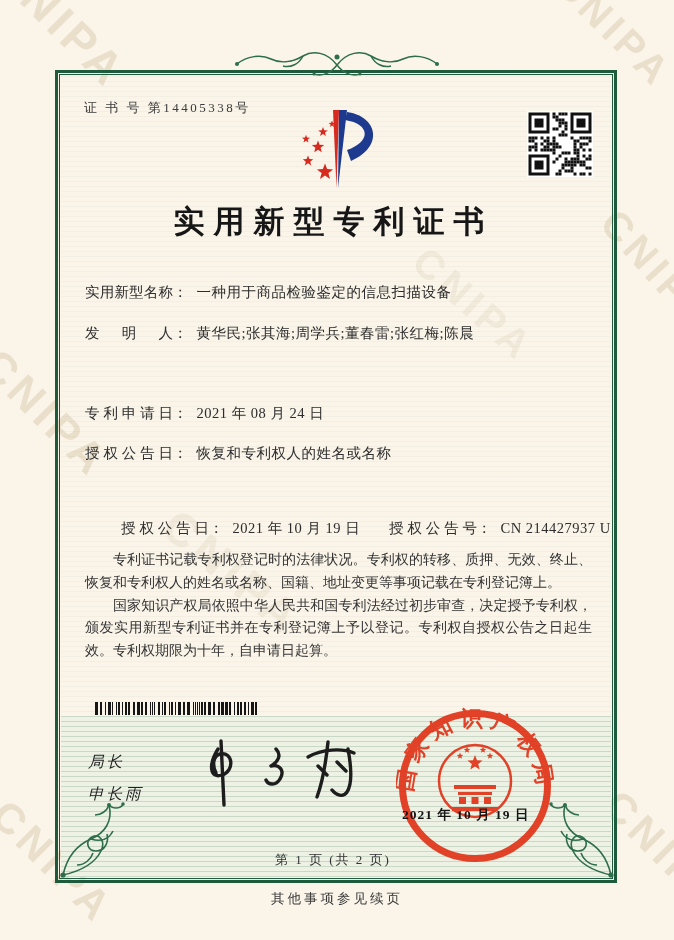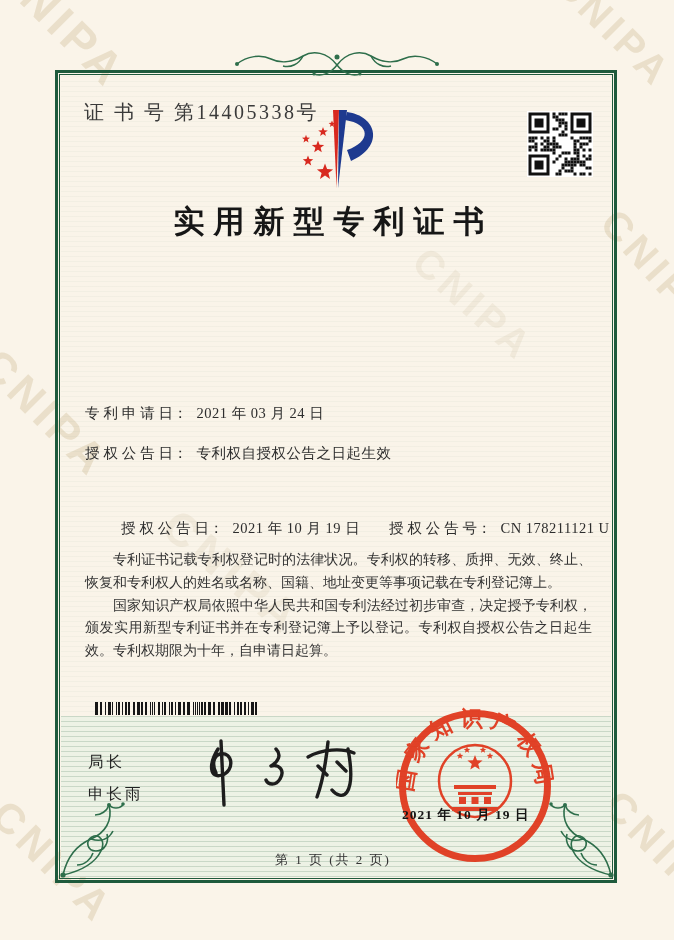--- a/index.html
+++ b/index.html
@@ -18,42 +18,42 @@
 
   .inner-texture{position:absolute;left:61px;top:76px;width:550px;height:801px;z-index:1;
       background:repeating-linear-gradient(0deg, rgba(120,155,130,0.06) 0 1px, transparent 1px 5px);}
 
   .green-zone{position:absolute;left:61px;top:716px;width:550px;height:161px;z-index:1;
       background-color:#edf2e5;
       background-image:repeating-linear-gradient(0deg, rgba(108,148,120,0.28) 0 1px, transparent 1px 5px);}
 
   .orn{position:absolute;z-index:2;}
 
-  .cert-no{position:absolute;left:84px;top:99px;font-size:20px;letter-spacing:2.5px;color:#3a3a3a;z-index:2;}
+  .cert-no{position:absolute;left:84px;top:99px;font-size:13px;letter-spacing:2.5px;color:#3a3a3a;z-index:2;}
 
   .logo{position:absolute;left:281px;top:100px;z-index:2;}
   .qr{position:absolute;left:527px;top:111px;width:66px;height:66px;z-index:2;}
 
   .title{position:absolute;left:55px;top:201px;width:548px;text-align:center;z-index:2;
          font-size:31px;font-weight:bold;letter-spacing:9px;padding-left:9px;box-sizing:border-box;color:#161616;}
 
   .frow{position:absolute;left:85px;width:522px;font-size:14.5px;color:#2d2d2d;z-index:2;}
   .flabel{display:inline-block;width:88px;text-align:justify;text-align-last:justify;}
   .fcolon{display:inline-block;margin-right:9px;}
   .fval{letter-spacing:0.5px;}
   .fpair2{position:absolute;left:268px;top:0;}
 
   .paras{position:absolute;left:85px;top:549px;width:507px;z-index:2;
          font-size:14px;line-height:1.63;text-align:justify;color:#333;}
   .paras p{margin:0;text-indent:2em;}
 
   .barcode{position:absolute;left:95px;top:702px;width:166px;height:13px;font-size:0;z-index:2;overflow:hidden;white-space:nowrap;}
   .barcode span{display:inline-block;height:13px;background:#161616;vertical-align:top;}
 
-  .director{position:absolute;left:88px;font-size:15.5px;letter-spacing:3px;color:#222;z-index:3;}
+  .director{position:absolute;left:88px;font-size:15.5px;letter-spacing:3px;color:#222;z-index:3;font-style:italic;}
   .sig{position:absolute;left:188px;top:733px;z-index:3;}
 
   .seal{position:absolute;left:396px;top:707px;z-index:5;}
   .seal-date{position:absolute;left:402px;top:806px;z-index:6;font-size:13.5px;font-weight:600;
              letter-spacing:1px;color:#151515;}
 
   .page-num{position:absolute;left:55px;top:851px;width:556px;text-align:center;z-index:3;
             font-size:13px;letter-spacing:2px;color:#333;}
   .foot-note{position:absolute;left:0;top:890px;width:674px;text-align:center;z-index:2;
              font-size:13.5px;letter-spacing:3px;color:#3a3a3a;}
@@ -265,30 +265,36 @@
         <rect x="28.5" y="61.5" width="3" height="3" fill="#111"></rect>
         <rect x="31.5" y="61.5" width="3" height="3" fill="#111"></rect>
         <rect x="46.5" y="61.5" width="3" height="3" fill="#111"></rect>
         <rect x="52.5" y="61.5" width="3" height="3" fill="#111"></rect>
         <rect x="55.5" y="61.5" width="3" height="3" fill="#111"></rect>
         <rect x="61.5" y="61.5" width="3" height="3" fill="#111"></rect>
       </svg></div>
 
   <div class="title">实用新型专利证书</div>
 
+  <div class="frow" style="top:283px;">
+    <span class="flabel">实用新型名称</span><span class="fcolon">：</span><span class="fval">一种用于商品检验鉴定的信息扫描设备</span>
+  </div>
+  <div class="frow" style="top:324px;">
+    <span class="flabel">发明人</span><span class="fcolon">：</span><span class="fval">黄华民;张其海;周学兵;董春雷;张红梅;陈晨</span>
+  </div>
   <div class="frow" style="top:404px;">
-    <span class="flabel">专利申请日</span><span class="fcolon">：</span><span class="fval">2021 年 03 月 24 日</span>
+    <span class="flabel">专利申请日</span><span class="fcolon">：</span><span class="fval">2021 年 08 月 24 日</span>
   </div>
   <div class="frow" style="top:444px;">
-    <span class="flabel">授权公告日</span><span class="fcolon">：</span><span class="fval">专利权自授权公告之日起生效</span>
+    <span class="flabel">授权公告日</span><span class="fcolon">：</span><span class="fval">恢复和专利权人的姓名或名称</span>
   </div>
   <div class="frow" style="top:519px;margin-left:36px;">
     <span class="flabel">授权公告日</span><span class="fcolon">：</span><span class="fval">2021 年 10 月 19 日</span>
     <span class="fpair2">
-      <span class="flabel">授权公告号</span><span class="fcolon">：</span><span class="fval">CN 178211121 U</span>
+      <span class="flabel">授权公告号</span><span class="fcolon">：</span><span class="fval">CN 214427937 U</span>
     </span>
   </div>
 
   <div class="paras">
     <p>专利证书记载专利权登记时的法律状况。专利权的转移、质押、无效、终止、恢复和专利权人的姓名或名称、国籍、地址变更等事项记载在专利登记簿上。</p>
     <p>国家知识产权局依照中华人民共和国专利法经过初步审查，决定授予专利权，颁发实用新型专利证书并在专利登记簿上予以登记。专利权自授权公告之日起生效。专利权期限为十年，自申请日起算。</p>
   </div>
 
   <div class="barcode"><span style="width:3px;margin-right:2px"></span><span style="width:2px;margin-right:3px"></span><span style="width:1px;margin-right:2px"></span><span style="width:3px;margin-right:1px"></span><span style="width:1px;margin-right:3px"></span><span style="width:1px;margin-right:1px"></span><span style="width:2px;margin-right:2px"></span><span style="width:1px;margin-right:2px"></span><span style="width:2px;margin-right:1px"></span><span style="width:2px;margin-right:3px"></span><span style="width:2px;margin-right:2px"></span><span style="width:3px;margin-right:1px"></span><span style="width:2px;margin-right:2px"></span><span style="width:2px;margin-right:3px"></span><span style="width:1px;margin-right:1px"></span><span style="width:1px;margin-right:1px"></span><span style="width:1px;margin-right:3px"></span><span style="width:2px;margin-right:2px"></span><span style="width:1px;margin-right:1px"></span><span style="width:2px;margin-right:3px"></span><span style="width:1px;margin-right:1px"></span><span style="width:2px;margin-right:2px"></span><span style="width:1px;margin-right:2px"></span><span style="width:3px;margin-right:2px"></span><span style="width:2px;margin-right:2px"></span><span style="width:3px;margin-right:3px"></span><span style="width:1px;margin-right:1px"></span><span style="width:1px;margin-right:1px"></span><span style="width:1px;margin-right:1px"></span><span style="width:1px;margin-right:1px"></span><span style="width:2px;margin-right:1px"></span><span style="width:2px;margin-right:2px"></span><span style="width:3px;margin-right:2px"></span><span style="width:2px;margin-right:3px"></span><span style="width:2px;margin-right:1px"></span><span style="width:3px;margin-right:1px"></span><span style="width:3px;margin-right:1px"></span><span style="width:2px;margin-right:3px"></span><span style="width:1px;margin-right:2px"></span><span style="width:2px;margin-right:1px"></span><span style="width:2px;margin-right:2px"></span><span style="width:2px;margin-right:2px"></span><span style="width:1px;margin-right:2px"></span><span style="width:3px;margin-right:1px"></span><span style="width:2px;margin-right:2px"></span></div>
 
@@ -324,14 +330,15 @@
         <rect x="62" y="85" width="34" height="3" fill="#e03418"></rect>
         <rect x="63" y="90" width="7" height="7" fill="#e03418"></rect>
         <rect x="75.5" y="90" width="7" height="7" fill="#e03418"></rect>
         <rect x="88" y="90" width="7" height="7" fill="#e03418"></rect>
         <rect x="56" y="100" width="46" height="4" fill="#e03418"></rect>
       </g>
   </svg>
   <div class="seal-date">2021 年 10 月 19 日</div>
 
   <div class="page-num">第 1 页 (共 2 页)</div>
+  <div class="foot-note">其他事项参见续页</div>
 
 </div>
 
 </body></html>

